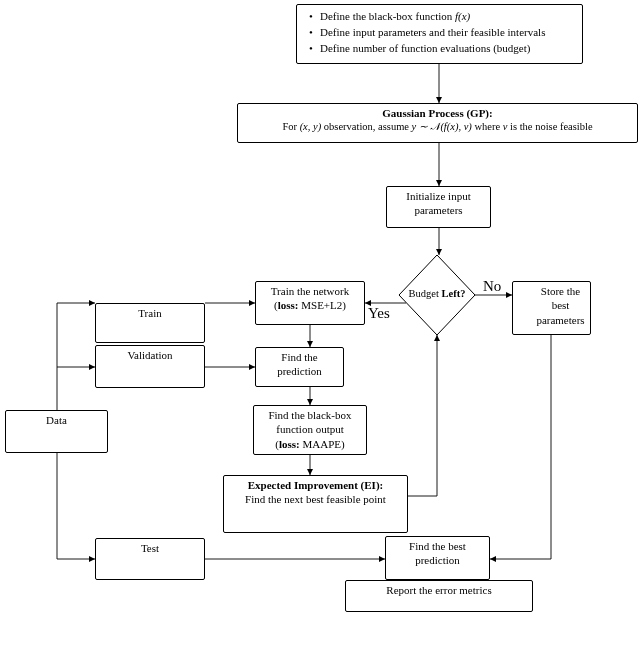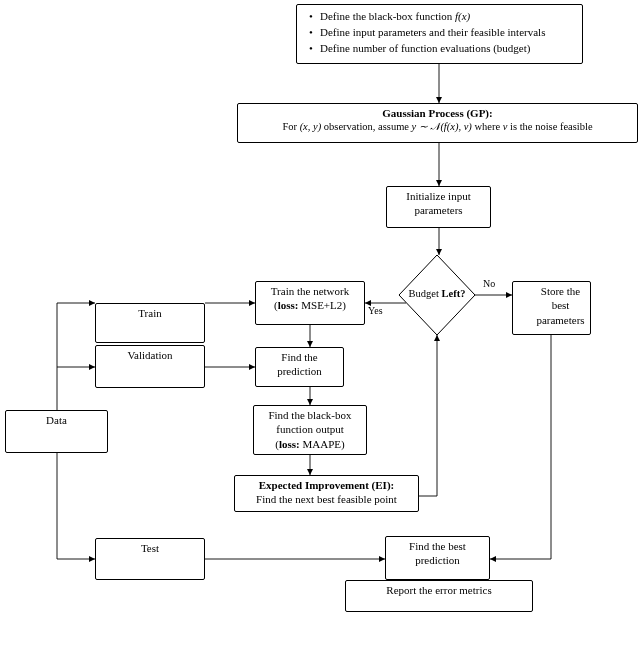--- a/index.html
+++ b/index.html
@@ -10,21 +10,21 @@
     position:absolute;z-index:2;background:#fff;border:1px solid #000;border-radius:2px;
     display:flex;flex-direction:column;align-items:center;
     text-align:center;font-size:11px;line-height:1.3;padding:2px;box-sizing:border-box;
   }
   .box.leftalign{align-items:flex-start;text-align:left;padding:4px 8px 4px 12px;}
   .bullet{position:relative;padding-left:11px;font-size:11px;line-height:1.45;}
   .bullet::before{content:"\2022";position:absolute;left:0;top:0;}
   .b{font-weight:bold;}
   .i{font-style:italic;}
   .dlabel{position:absolute;z-index:3;font-size:10.5px;text-align:center;}
-  .edge-label{position:absolute;z-index:3;font-size:10px;}
+  .edge-label{position:absolute;z-index:3;font-size:15px;}
   .small{font-size:10.5px;}
 </style>
 </head>
 <body>
 
 <div class="canvas">
 
   <svg class="wires" width="640" height="646" viewBox="0 0 640 646">
     <defs>
       <marker id="ah" markerWidth="7" markerHeight="7" refX="6" refY="3" orient="auto" markerUnits="userSpaceOnUse">
@@ -97,21 +97,21 @@
   <div class="box" style="left:5px;top:410px;width:103px;height:43px;">
     <div>Data</div>
   </div>
 
   <div class="box" style="left:253px;top:405px;width:114px;height:50px;">
     <div>Find the black-box</div>
     <div>function output</div>
     <div><span>(</span><span class="b">loss:</span><span> MAAPE)</span></div>
   </div>
 
-  <div class="box" style="left:234px;top:475px;width:185px;height:37px;">
+  <div class="box" style="left:223px;top:475px;width:185px;height:58px;">
     <div class="b">Expected Improvement (EI):</div>
     <div>Find the next best feasible point</div>
   </div>
 
   <div class="box" style="left:95px;top:538px;width:110px;height:42px;">
     <div>Test</div>
   </div>
 
   <div class="box" style="left:385px;top:536px;width:105px;height:44px;">
     <div>Find the best prediction</div>

